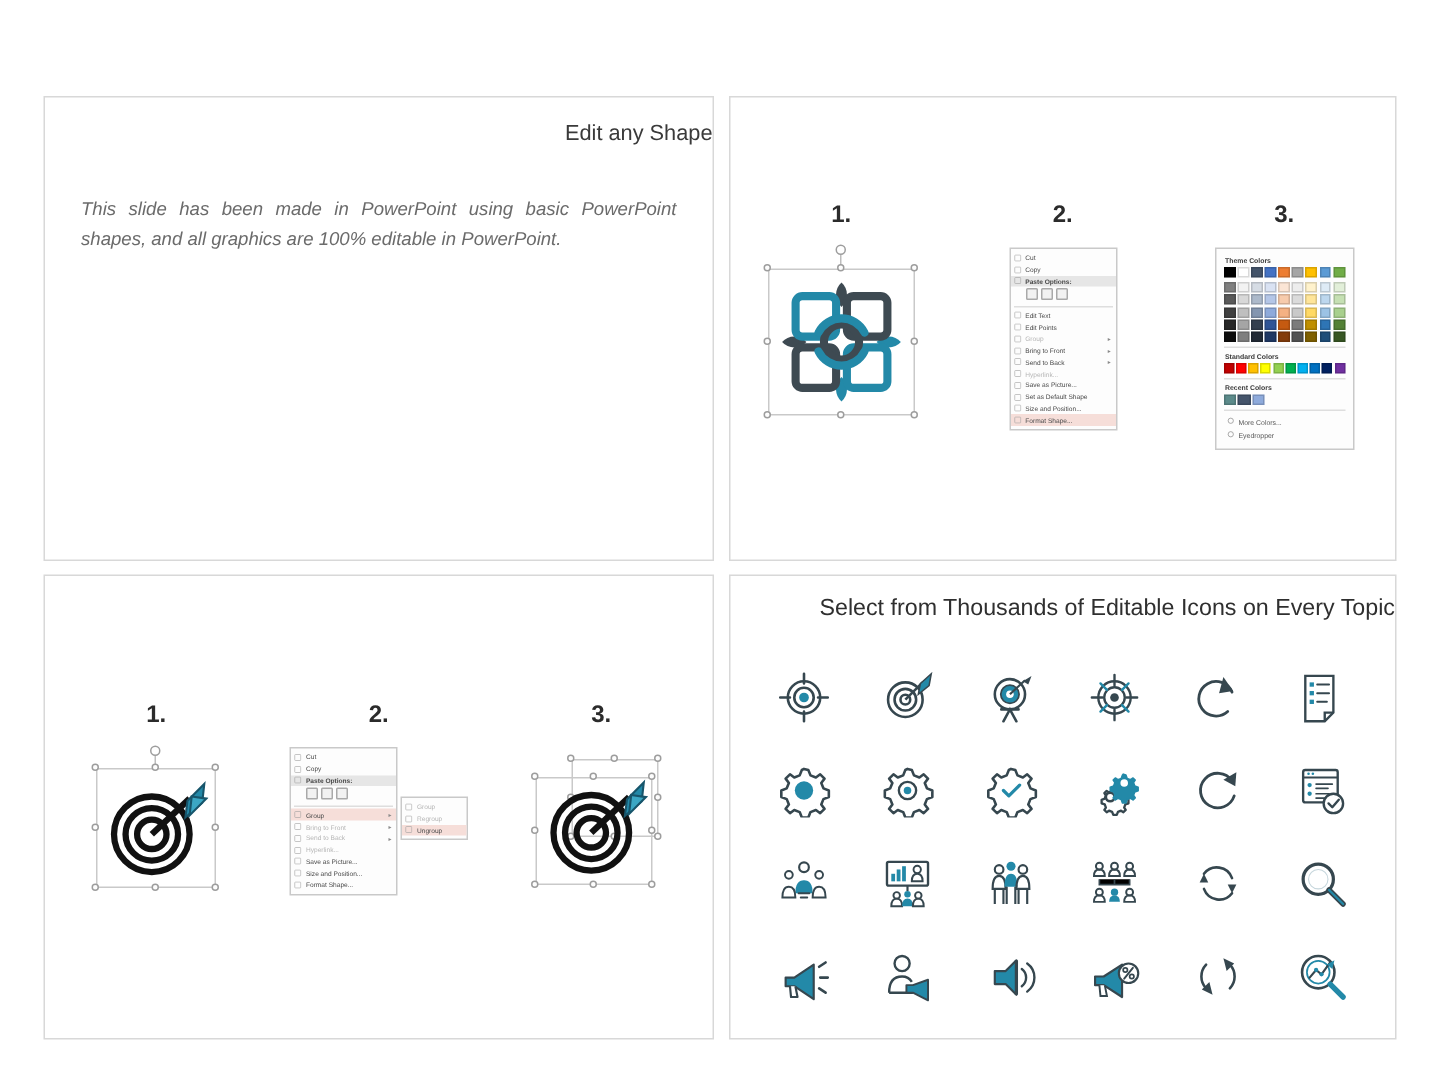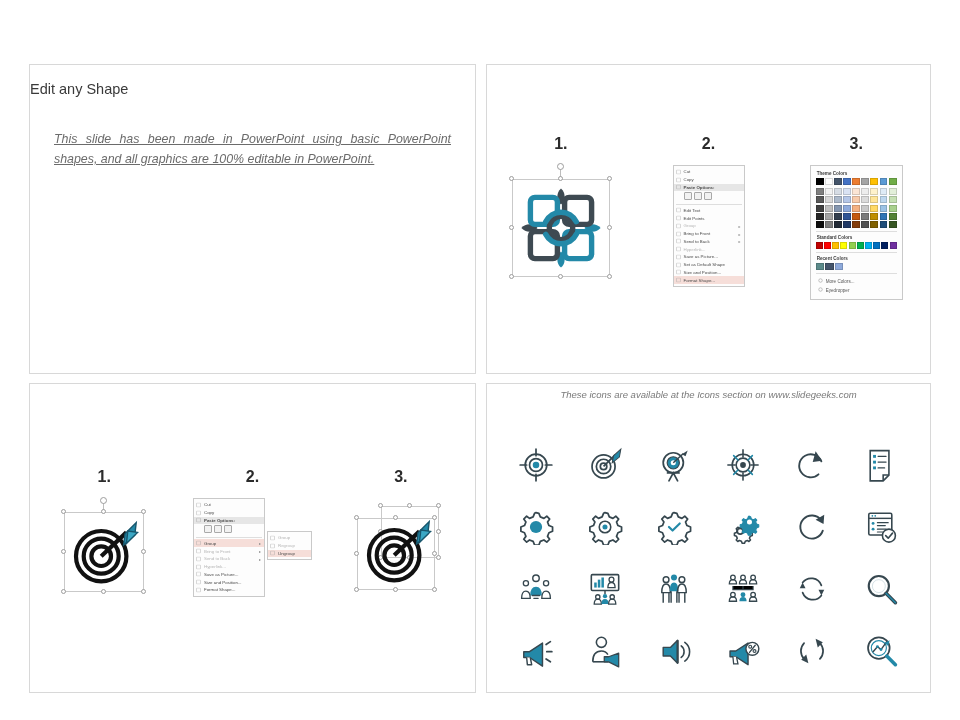--- a/index.html
+++ b/index.html
@@ -27,21 +27,21 @@
     border:1px solid #d8d8d8;
     background:#ffffff;
     box-sizing:border-box;
   }
   #panel-tl{left:29px;  top:64px;  width:447px; height:310px;}
   #panel-tr{left:486px; top:64px;  width:445px; height:310px;}
   #panel-bl{left:29px;  top:383px; width:447px; height:310px;}
   #panel-br{left:486px; top:383px; width:445px; height:310px;}
 
   .panel-title{
-    text-align:left;
+    text-align:right;
     font-size:14.5px;
     color:#3a3a3a;
     margin-top:16px;
     font-weight:400;
   }
   .panel-title.big{font-size:15.5px;color:#2f2f2f;margin-top:13px;}
   .panel-sub{
     text-align:center;
     font-size:9.5px;
     font-style:italic;
@@ -49,21 +49,20 @@
     margin-top:5px;
   }
 
   .body-text{
     margin:32px 24px 0 24px;
     font-size:12.4px;
     font-style:italic;
     color:#6b6b6b;
     line-height:20px;
     text-align:justify;
-    text-decoration:underline;
   }
   .body-text.second{margin-top:26px;}
 
   
   .steps{
     position:absolute;left:0;right:0;
     display:flex;
   }
   .step{flex:1;display:flex;flex-direction:column;align-items:center;}
   .step-num{
@@ -554,21 +553,21 @@
               <path d="M80 24 L96 8 L94 26 L78 40 Z" fill="#2389a8" stroke="#17556b" stroke-width="2"></path>
               <path d="M84 20 L98 22 L82 38 Z" fill="#3ba7c4" stroke="#17556b" stroke-width="2"></path>
             </svg>
           </div>
         </div>
       </div>
     </div>
   </div>
 
   <div class="panel" id="panel-br">
-    <div class="panel-sub">These icons are available  at the Icons section on www.slidegeeks.com</div>
+    <div class="panel-title big">Select from Thousands of Editable Icons on Every Topic</div>
     <div class="icongrid" id="icongrid">
         <div class="icon-cell">
           <svg width="36" height="36" viewBox="0 0 50 50">
             <circle cx="25" cy="25" r="15" fill="none" stroke="#36474f" stroke-width="2.4"></circle>
             <circle cx="25" cy="25" r="9" fill="none" stroke="#36474f" stroke-width="2.4"></circle>
             <circle cx="25" cy="25" r="4.5" fill="#2389a8"></circle>
             <path d="M25 3v9M25 38v9M3 25h9M38 25h9" stroke="#36474f" stroke-width="2.4" stroke-linecap="round"></path>
           </svg>
         </div>
         <div class="icon-cell">

